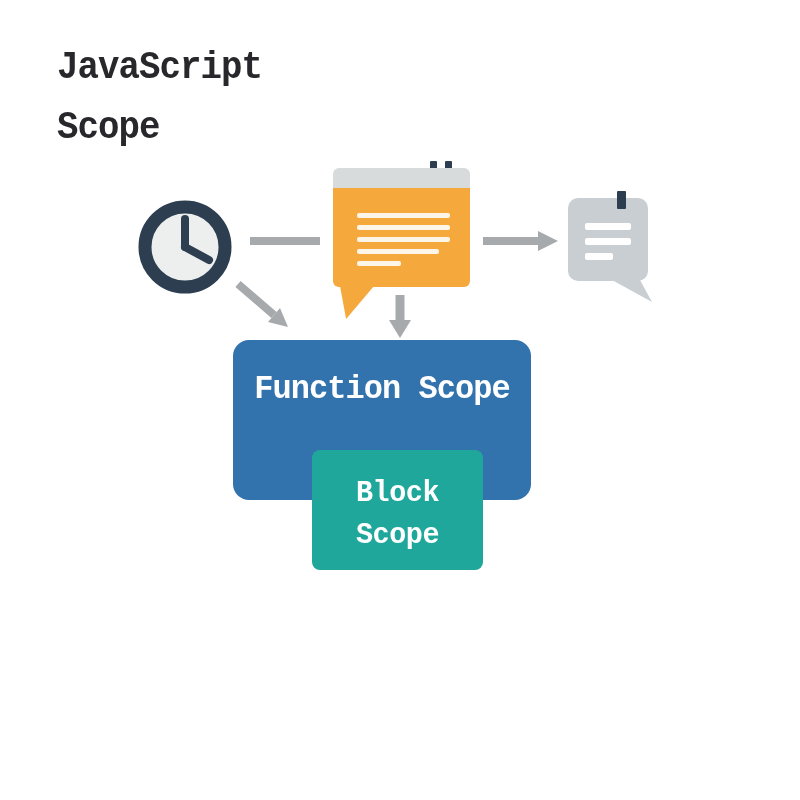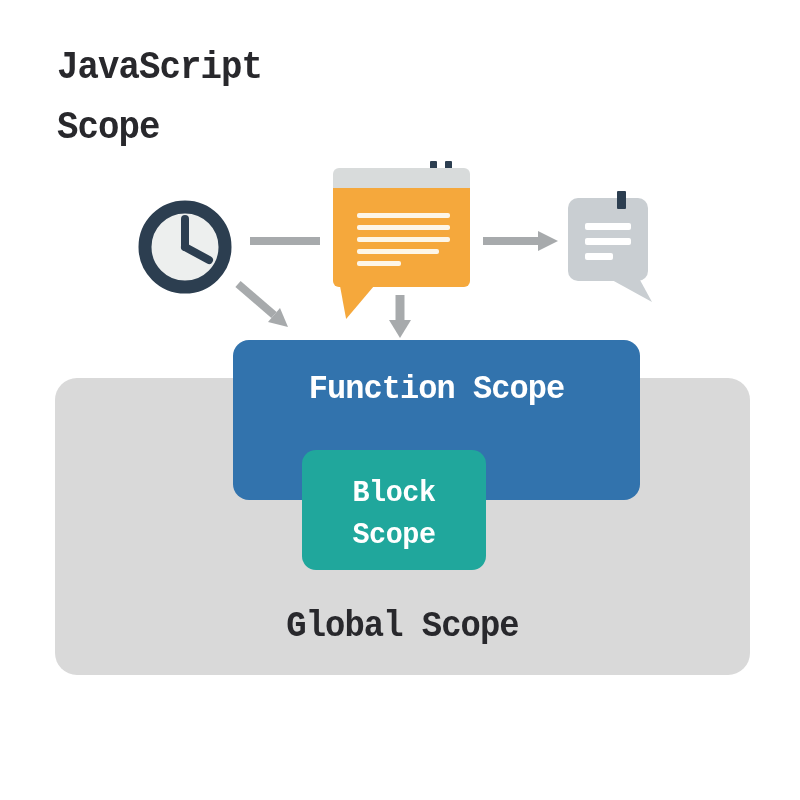--- a/index.html
+++ b/index.html
@@ -146,42 +146,42 @@
     font-size: 36px;
     font-weight: 700;
     letter-spacing: -1px;
     color: #28282c;
     transform: scaleX(0.94);
   }
 
   .box-function {
     position: absolute;
     left: 233px; top: 340px;
-    width: 407px; height: 160px;
+    width: 298px; height: 160px;
     background: #3273ad;
     border-radius: 16px;
     z-index: 2;
   }
   .label-function {
     position: absolute;
     left: 0; right: 0; top: 30px;
     text-align: center;
     font-size: 34px;
     font-weight: 700;
     letter-spacing: -1px;
     color: #ffffff;
     transform: scaleX(0.94);
   }
 
   .box-block {
     position: absolute;
-    left: 302px; top: 450px;
-    width: 184px; height: 120px;
+    left: 312px; top: 450px;
+    width: 171px; height: 120px;
     background: #20a79c;
-    border-radius: 14px;
+    border-radius: 8px;
     z-index: 3;
   }
   .label-block {
     position: absolute;
     left: 0; right: 0; top: 22px;
     text-align: center;
     font-size: 30px;
     font-weight: 700;
     letter-spacing: -0.5px;
     color: #ffffff;
@@ -240,23 +240,20 @@
   </div>
 
   <div class="bubble-gray">
     <div class="bg-tab"></div>
     <div class="bg-line bg-line1"></div>
     <div class="bg-line bg-line2"></div>
     <div class="bg-line bg-line3"></div>
     <div class="bg-tail"></div>
   </div>
 
-  <div class="box-global">
-    <div class="label-global">Global Scope</div>
-  </div>
 
   <div class="box-function">
     <div class="label-function">Function Scope</div>
   </div>
 
   <div class="box-block">
     <div class="label-block">
       <div>Block</div>
       <div>Scope</div>
     </div>

